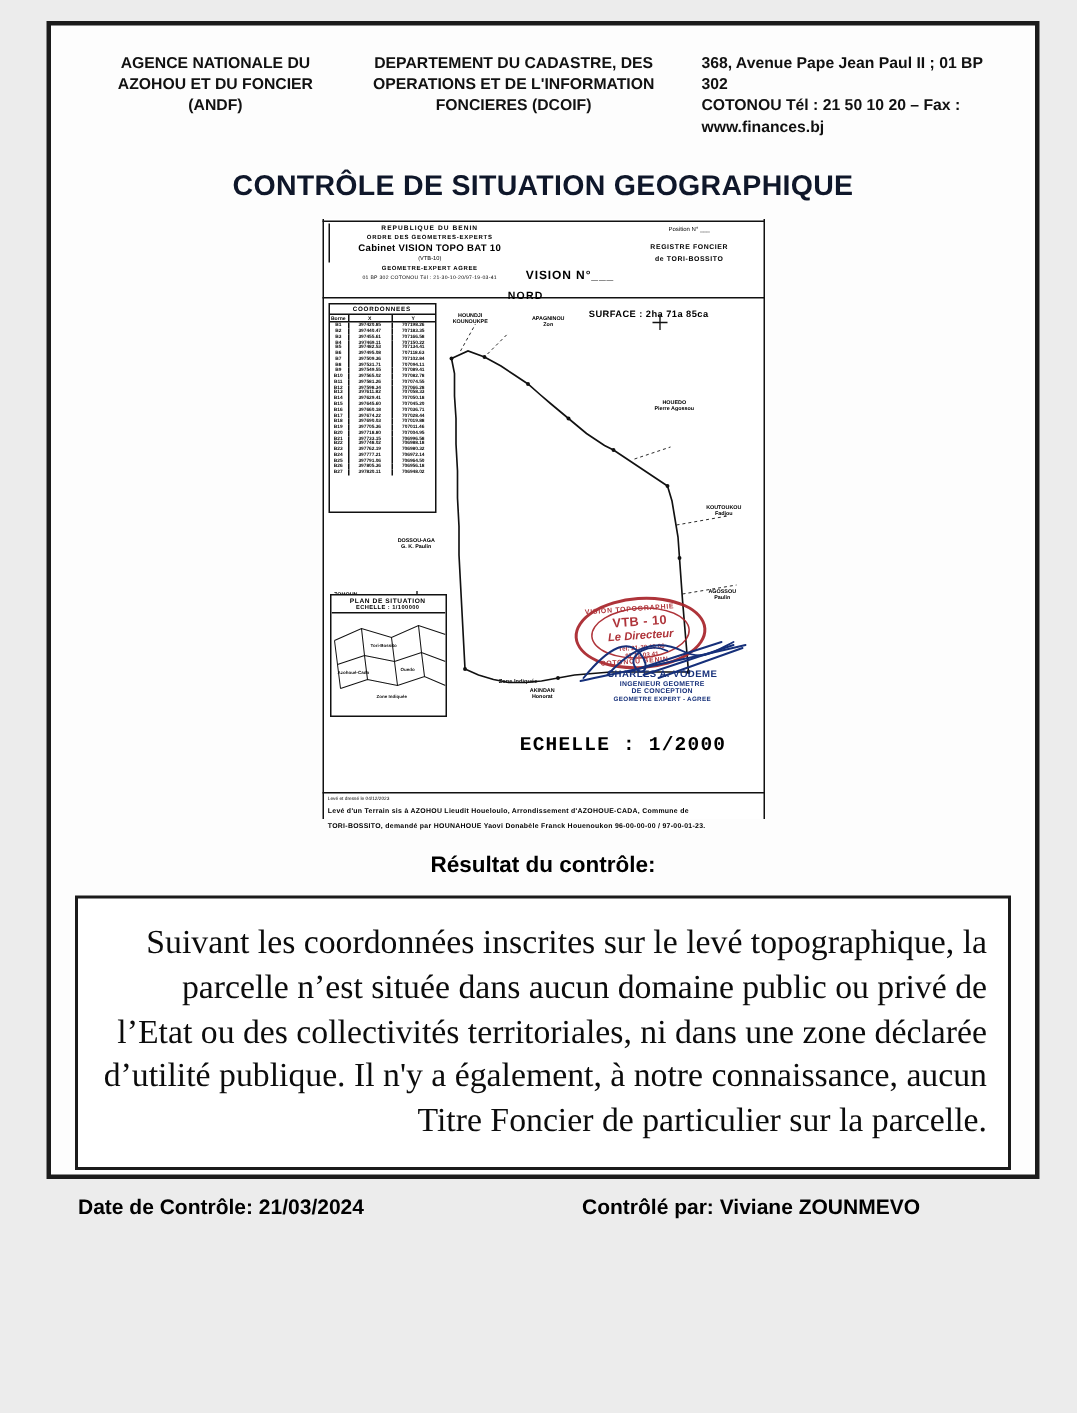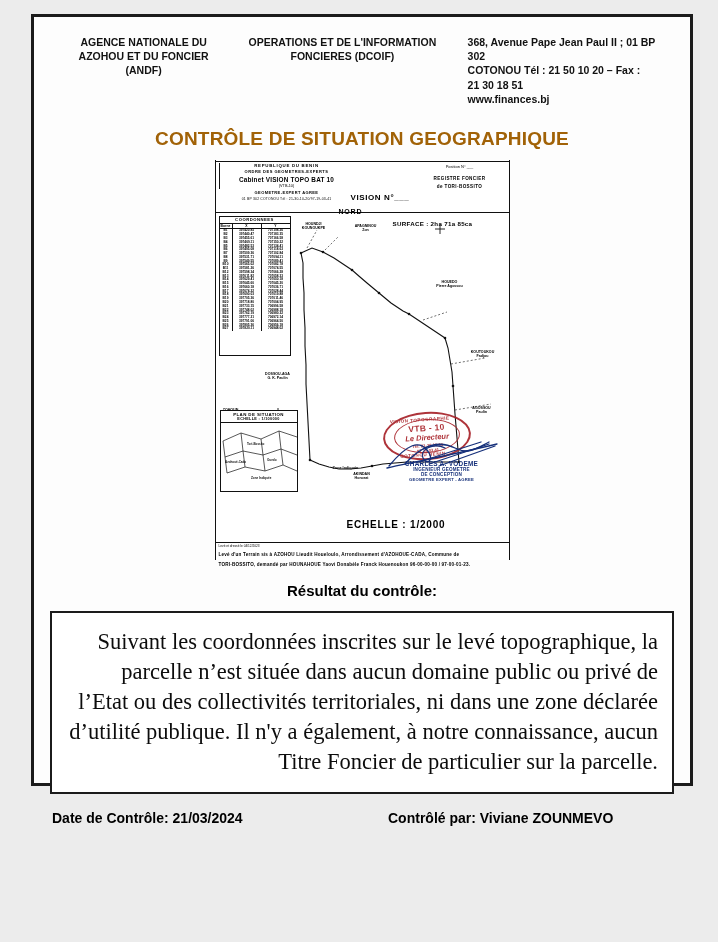--- a/index.html
+++ b/index.html
@@ -35,21 +35,21 @@
   .hcol-2 { width: 215px; text-align: center; }
   .hcol-3 { width: 225px; text-align: left; padding-left: 12px; }
   .hline { display: block; }
 
   
   #doc-title {
     text-align: center;
     font-weight: bold;
     font-size: 19px;
     letter-spacing: .2px;
-    color: #a16207;
+    color: #0f172a;
     margin: 12px 0 10px 0;
   }
 
   
   #plan-wrap {
     position: relative;
     margin: 0 auto;
     width: 295px; height: 400px;
     background: #fff;
   }
@@ -101,21 +101,21 @@
   
   #situation {
     position: absolute; left: 5px; top: 250px;
     width: 78px; height: 82px;
     border: 1px solid #111; background: #fff;
     overflow: hidden;
   }
   #sit-title { font-size: 4.4px; font-weight: bold; text-align: center; letter-spacing: .4px; padding-top: 1px; }
   #sit-sub { font-size: 3.8px; font-weight: bold; text-align: center; letter-spacing: .3px; border-bottom: 1px solid #111; padding-bottom: 1px;}
 
-  #echelle { position: absolute; left: 132px; top: 359px; font-size: 10px; font-weight: bold; letter-spacing: .8px; font-family: Liberation Sans, sans-serif;}
+  #echelle { position: absolute; left: 132px; top: 343px; font-size: 13px; font-weight: bold; letter-spacing: .8px; font-family: Liberation Mono, monospace;}
 
   
   #stamp {
     position: absolute; left: 168px; top: 252px;
     width: 88px; height: 48px;
     border: 2.2px solid #a8232a;
     border-radius: 50%;
     transform: rotate(-4deg);
     color: #a8232a;
     text-align: center;
@@ -187,28 +187,28 @@
 <div id="page">
   <div id="sheet">
 
     <div id="header">
       <div class="hcol hcol-1">
         <span class="hline">AGENCE NATIONALE DU</span>
         <span class="hline">AZOHOU ET DU FONCIER</span>
         <span class="hline">(ANDF)</span>
       </div>
       <div class="hcol hcol-2">
+        <span class="hline">DEPARTEMENT DU CADASTRE, DES</span>
         <span class="hline">OPERATIONS ET DE L'INFORMATION</span>
         <span class="hline">FONCIERES (DCOIF)</span>
       </div>
       <div class="hcol hcol-3">
         <span class="hline">368, Avenue Pape Jean Paul II ; 01 BP</span>
         <span class="hline">302</span>
         <span class="hline">COTONOU Tél : 21 50 10 20 – Fax :</span>
-        <span class="hline">21 30 18 51</span>
         <span class="hline">www.finances.bj</span>
       </div>
     </div>
 
     <div id="doc-title">CONTRÔLE DE SITUATION GEOGRAPHIQUE</div>
 
     <div id="plan-wrap">
       <div id="plan-box"></div>
       <div class="plan-rule" style="top:52px;"></div>
       <div class="plan-rule" style="top:382px;"></div>

